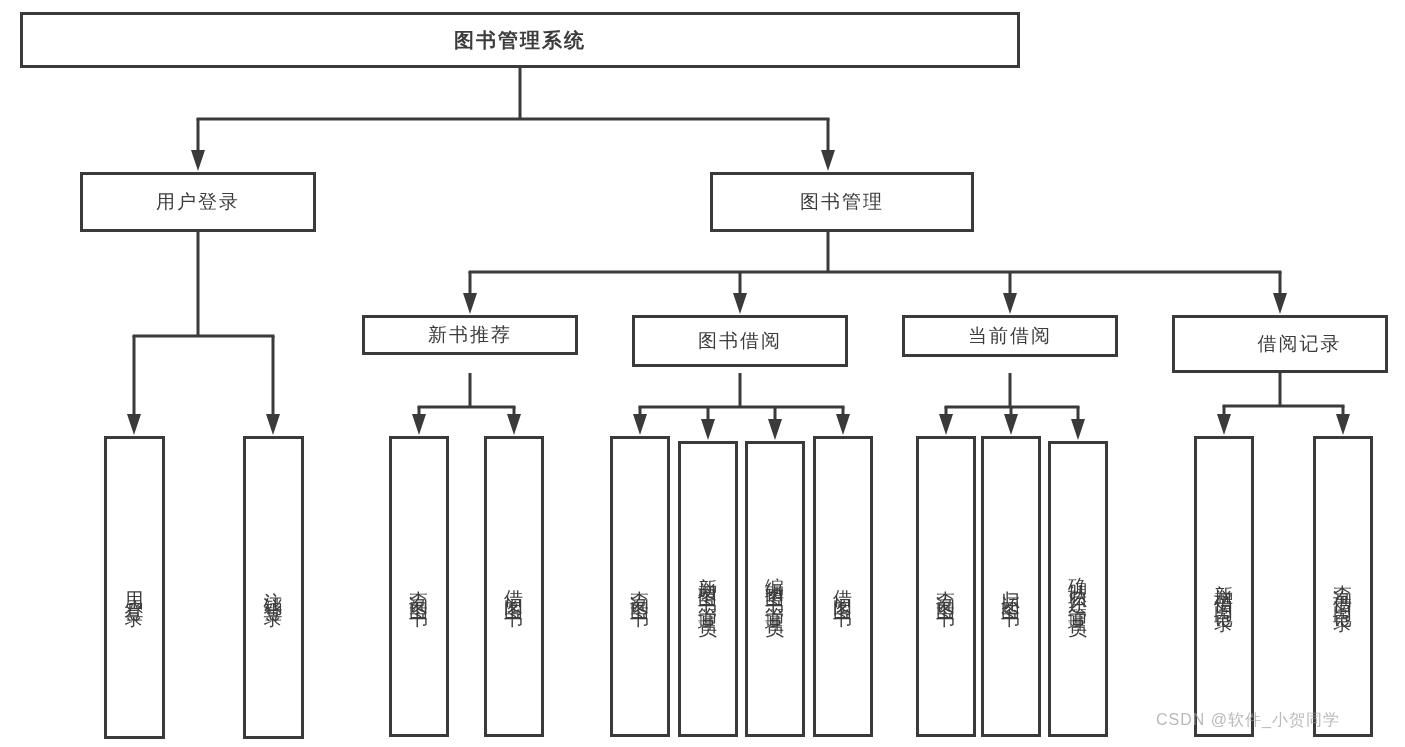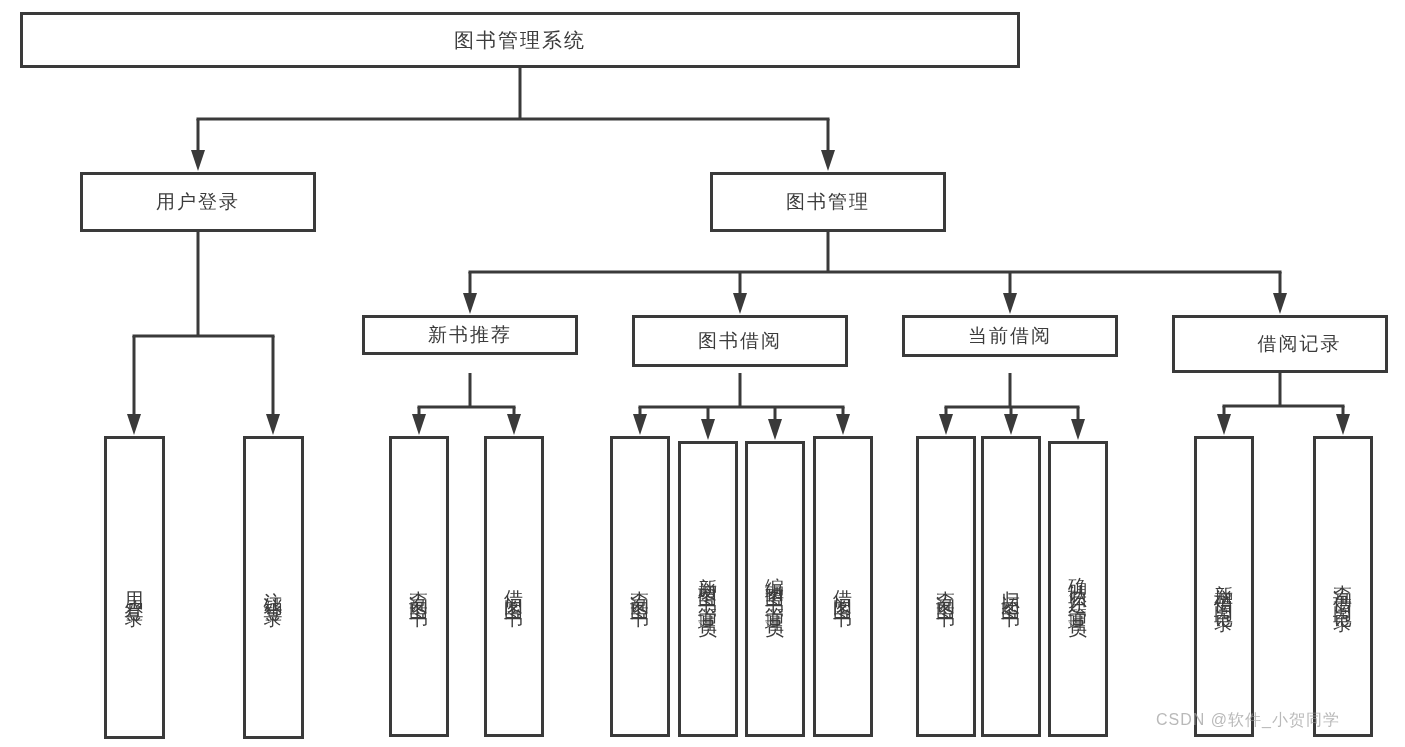--- a/index.html
+++ b/index.html
@@ -25,23 +25,23 @@
     z-index:2;
   }
   .vbox{
     writing-mode:vertical-rl;
     text-orientation:mixed;
     letter-spacing:6px;
     line-height:1;
     font-size:19px;
   }
   
-  #n-root        {left:20px;  top:12px;  width:1000px; height:56px; font-size:20px;}
+  #n-root        {left:20px;  top:12px;  width:1000px; height:56px; font-size:20px;font-weight:bold;}
   #n-user        {left:80px;  top:172px; width:236px;  height:60px;}
-  #n-mgmt        {left:710px; top:172px; width:236px;  height:60px;}
+  #n-mgmt        {left:710px; top:172px; width:264px;  height:60px;}
   #n-sec-new     {left:362px; top:315px; width:216px;  height:40px;}
   #n-sec-borrow  {left:632px; top:315px; width:216px;  height:52px;}
   #n-sec-current {left:902px; top:315px; width:216px;  height:42px;}
   #n-sec-record  {left:1172px;top:315px; width:216px;  height:58px;padding-left:39px;}
   
   #l-user-login     {left:104px; top:436px; width:61px; height:303px;}
   #l-user-logout    {left:243px; top:436px; width:61px; height:303px;}
   #l-new-query      {left:389px; top:436px; width:60px; height:301px;}
   #l-new-borrow     {left:484px; top:436px; width:60px; height:301px;}
   #l-borrow-query   {left:610px; top:436px; width:60px; height:301px;}

